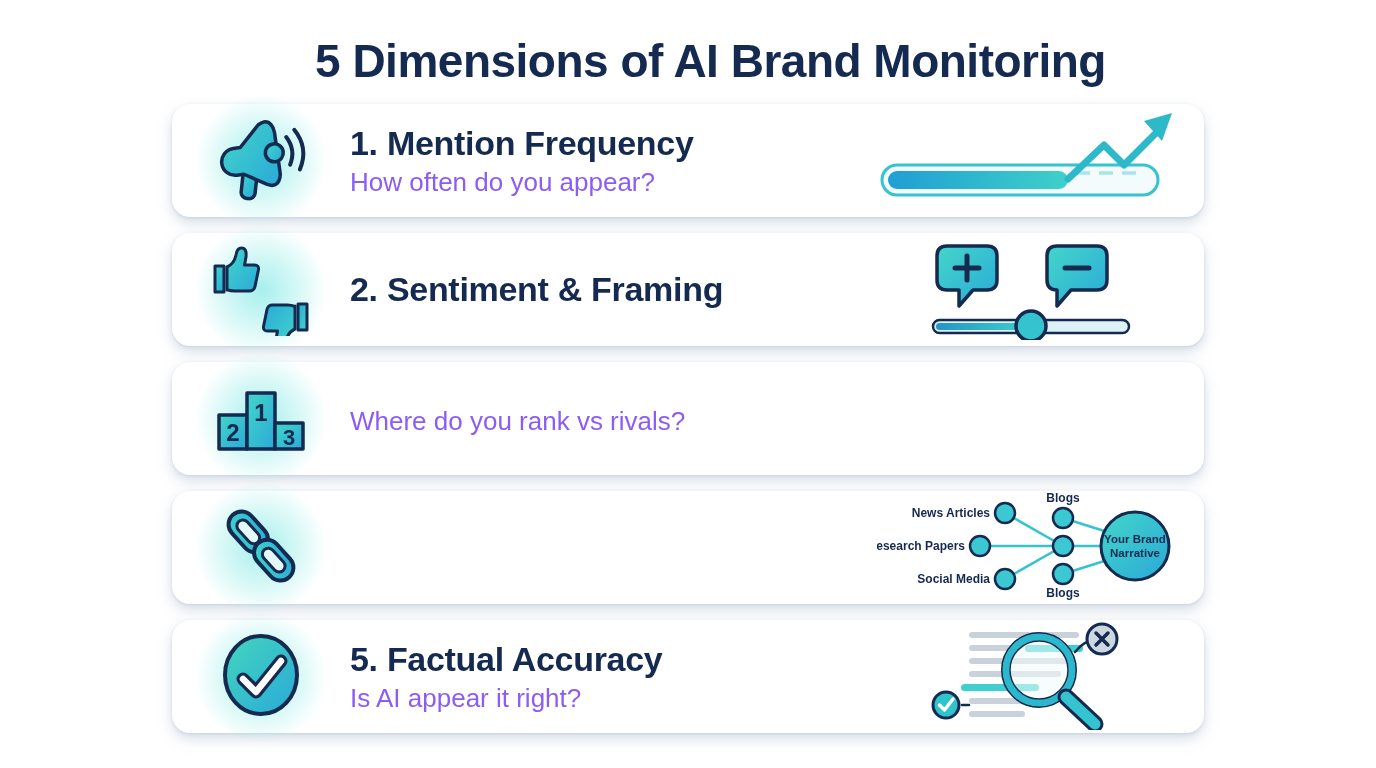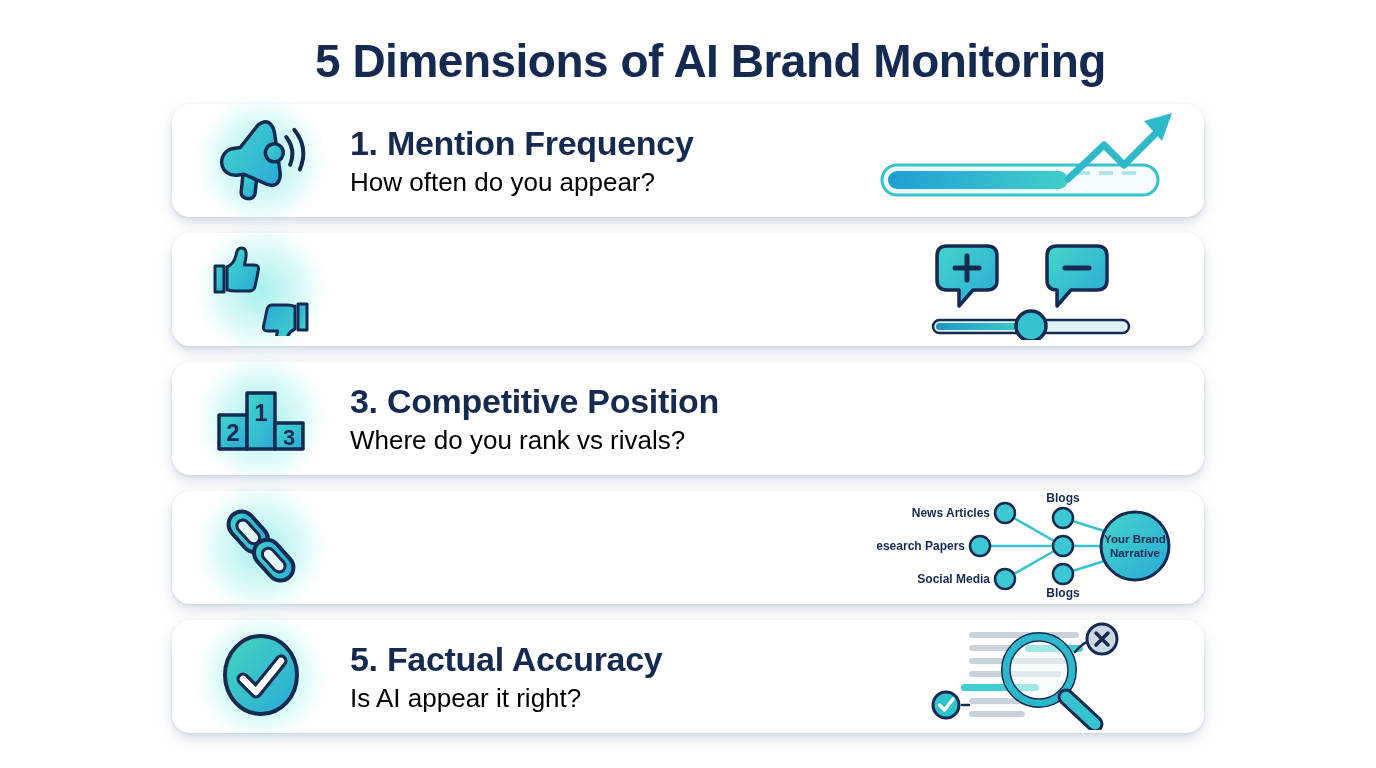--- a/index.html
+++ b/index.html
@@ -58,21 +58,21 @@
     font-size:34px;
     font-weight:800;
     color:#152a50;
     margin:0;
     line-height:1.15;
     letter-spacing:-0.3px;
   }
   .card-subtitle {
     font-size:26px;
     font-weight:400;
-    color:#000000;
+    color:#8b5cf6;
     margin:5px 0 0;
     line-height:1.1;
   }
   .graphic-zone {
     width:345px;
     min-width:345px;
     height:113px;
     display:flex;
     align-items:center;
     justify-content:center;
@@ -146,20 +146,21 @@
             <path d="M18 50 V27 q7 -3 9 -12 q1 -7 5.5 -7 q5.5 0 4.5 9 l-1.5 8 h10 q4.5 0 4 4.5 l-3.5 17 q-1 4.5 -5.5 4.5 h-15 q-4 0 -7.5 -1.5 Z"></path>
           </g>
           <g transform="rotate(180 73 68)" fill="url(#g3)" stroke="#152a50" stroke-width="3" stroke-linejoin="round">
             <path d="M48 46 h9 v26 h-9 z"></path>
             <path d="M60 70 V47 q7 -3 9 -12 q1 -7 5.5 -7 q5.5 0 4.5 9 l-1.5 8 h10 q4.5 0 4 4.5 l-3.5 17 q-1 4.5 -5.5 4.5 h-15 q-4 0 -7.5 -1.5 Z"></path>
           </g>
         </svg>
       </span>
     </div>
     <div class="text-zone">
+      <h2 class="card-title">2. Sentiment &amp; Framing</h2>
     </div>
     <div class="graphic-zone">
       <span>
         <svg width="214" height="104" viewBox="0 0 214 104">
           <defs>
             <linearGradient id="g4" x1="0" y1="0" x2="1" y2="1">
               <stop offset="0" stop-color="#43d6c9"></stop>
                 <stop offset="1" stop-color="#2aa9d8"></stop>
             </linearGradient>
             <linearGradient id="g4b" x1="0" y1="0" x2="1" y2="0">
@@ -199,21 +200,20 @@
             <rect x="40" y="22" width="28" height="56"></rect>
             <rect x="68" y="52" width="28" height="26"></rect>
           </g>
           <text x="26" y="70" text-anchor="middle" font-size="24" font-weight="bold" fill="#152a50">2</text>
           <text x="54" y="50" text-anchor="middle" font-size="24" font-weight="bold" fill="#152a50">1</text>
           <text x="82" y="74" text-anchor="middle" font-size="22" font-weight="bold" fill="#152a50">3</text>
         </svg>
       </span>
     </div>
     <div class="text-zone">
-      <h2 class="card-title">3. Competitive Position</h2>
       <p class="card-subtitle">Where do you rank vs rivals?</p>
     </div>
   </div>
 
   <div class="card">
     <div class="icon-zone">
       <div class="glow"></div>
       <span>
         <svg width="100" height="96" viewBox="0 0 100 96">
           <defs>

